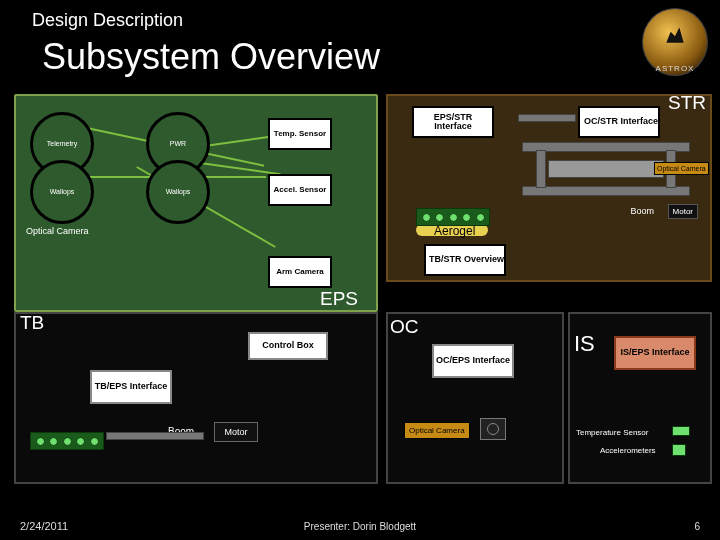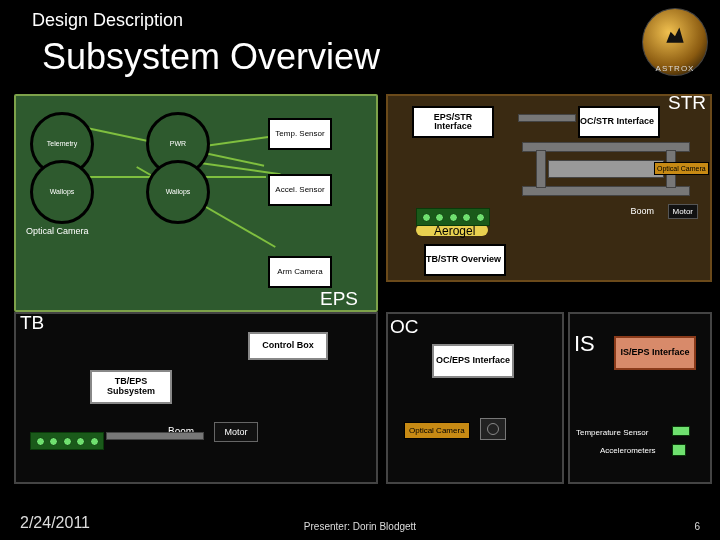--- a/index.html
+++ b/index.html
@@ -5,50 +5,50 @@
 html,body{margin:0;padding:0;width:720px;height:540px;background:#000;color:#fff;font-family:Arial,Helvetica,sans-serif;overflow:hidden;position:relative}
 .title1{position:absolute;left:32px;top:10px;font-size:18px;color:#fff}
 .title2{position:absolute;left:42px;top:36px;font-size:36px;color:#fff}
 .logo{position:absolute;right:12px;top:8px;width:64px;height:64px;border-radius:50%;background:radial-gradient(circle at 40% 35%,#f0c050 0%,#8a5a10 60%,#000 100%);border:1px solid #444;display:flex;align-items:flex-end;justify-content:center;font-size:8px;letter-spacing:1px;color:#ddd;padding-bottom:2px}
 .logo svg{position:absolute;top:12px}
 
 
 .eps{position:absolute;left:14px;top:94px;width:360px;height:214px;border:2px solid #7da24a;border-radius:2px;background:#2e5a2e}
 .eps-label{position:absolute;left:320px;top:288px;font-size:19px;color:#fff}
 .eps .circle{position:absolute;width:58px;height:58px;border-radius:50%;border:3px solid #000;background:#2e5a2e;display:flex;align-items:center;justify-content:center;font-size:7px;text-align:center;line-height:1.1}
-.eps .rect{position:absolute;width:60px;height:28px;border:2px solid #000;background:#fff;color:#000;font-size:8px;display:flex;align-items:center;justify-content:center;text-align:center;font-weight:normal;line-height:1.05}
+.eps .rect{position:absolute;width:60px;height:28px;border:2px solid #000;background:#fff;color:#000;font-size:8px;display:flex;align-items:center;justify-content:center;text-align:center;font-weight:bold;line-height:1.05}
 .eps .mcu{width:60px;height:26px}
 
 .eps .wire{position:absolute;background:#7fbf3f;height:2px;z-index:0}
 
 
 .str{position:absolute;left:386px;top:94px;width:322px;height:184px;border:2px solid #6b4a1a;background:#3a2a12}
 .str-label{position:absolute;right:14px;top:92px;font-size:19px;color:#fff}
-.str .ibox{position:absolute;border:2px solid #000;background:#fff;color:#000;font-size:9px;font-weight:bold;text-align:center;display:flex;align-items:center;justify-content:flex-start;line-height:1.05}
+.str .ibox{position:absolute;border:2px solid #000;background:#fff;color:#000;font-size:9px;font-weight:bold;text-align:center;display:flex;align-items:center;justify-content:flex-end;line-height:1.05}
 .rail{position:absolute;background:#777;border:1px solid #444}
 
 
 .tb{position:absolute;left:14px;top:312px;width:360px;height:168px;border:2px solid #444;background:#0a0a0a}
 .tb-label{position:absolute;left:20px;top:312px;font-size:19px}
 
 
 .oc{position:absolute;left:386px;top:312px;width:174px;height:168px;border:2px solid #444;background:#0a0a0a}
 .oc-label{position:absolute;left:390px;top:316px;font-size:19px}
 
 
 .is{position:absolute;left:568px;top:312px;width:140px;height:168px;border:2px solid #444;background:#0a0a0a}
 .is-label{position:absolute;left:574px;top:331px;font-size:22px}
 
 .whitebox{position:absolute;border:2px solid #888;background:#fff;color:#000;font-size:9px;font-weight:bold;text-align:center;display:flex;align-items:center;justify-content:center;line-height:1.1}
 .blackbox{position:absolute;border:1px solid #666;background:#111;color:#fff;font-size:9px;text-align:center;display:flex;align-items:center;justify-content:center}
 
 .pcb{position:absolute;width:72px;height:16px;background:#1a5a1a;border:1px solid #0a3a0a;display:flex;align-items:center;justify-content:space-evenly}
 .pcb i{width:7px;height:7px;border-radius:50%;background:#6fe06f;border:1px solid #0a3a0a}
 
-.footer-date{position:absolute;left:20px;bottom:8px;font-size:16px;color:#ddd}
+.footer-date{position:absolute;left:20px;bottom:8px;font-size:11px;color:#ddd}
 .footer-center{position:absolute;left:0;right:0;bottom:8px;text-align:center;font-size:10px;color:#ddd}
 .footer-page{position:absolute;right:20px;bottom:8px;font-size:10px;color:#ddd}
 </style>
 </head>
 <body>
 
 <div class="title1">Design Description</div>
 <div class="title2">Subsystem Overview</div>
 <div class="logo">
   <svg width="26" height="26" viewBox="0 0 24 24">
@@ -126,21 +126,21 @@
   <div style="position:absolute;right:12px;top:108px;background:#111;border:1px solid #555;font-size:8px;padding:2px 4px">Motor</div>
 </div>
 <div class="str-label">STR</div>
 
 <div class="tb"></div>
 <div class="tb-label">TB</div>
 <div class="whitebox" style="left:248px;top:332px;width:76px;height:24px">
     <span>Control Box</span>
   </div>
 <div class="whitebox" style="left:90px;top:370px;width:78px;height:30px">
-    <span>TB/EPS Subsystem</span>
+    <span>TB/EPS Interface</span>
   </div>
 <div class="pcb" style="left:30px;top:432px">
     <i></i>
     <i></i>
     <i></i>
     <i></i>
     <i></i>
   </div>
 <div style="position:absolute;left:168px;top:426px;font-size:10px">Boom</div>
 <div class="blackbox" style="left:214px;top:422px;width:42px;height:18px">

